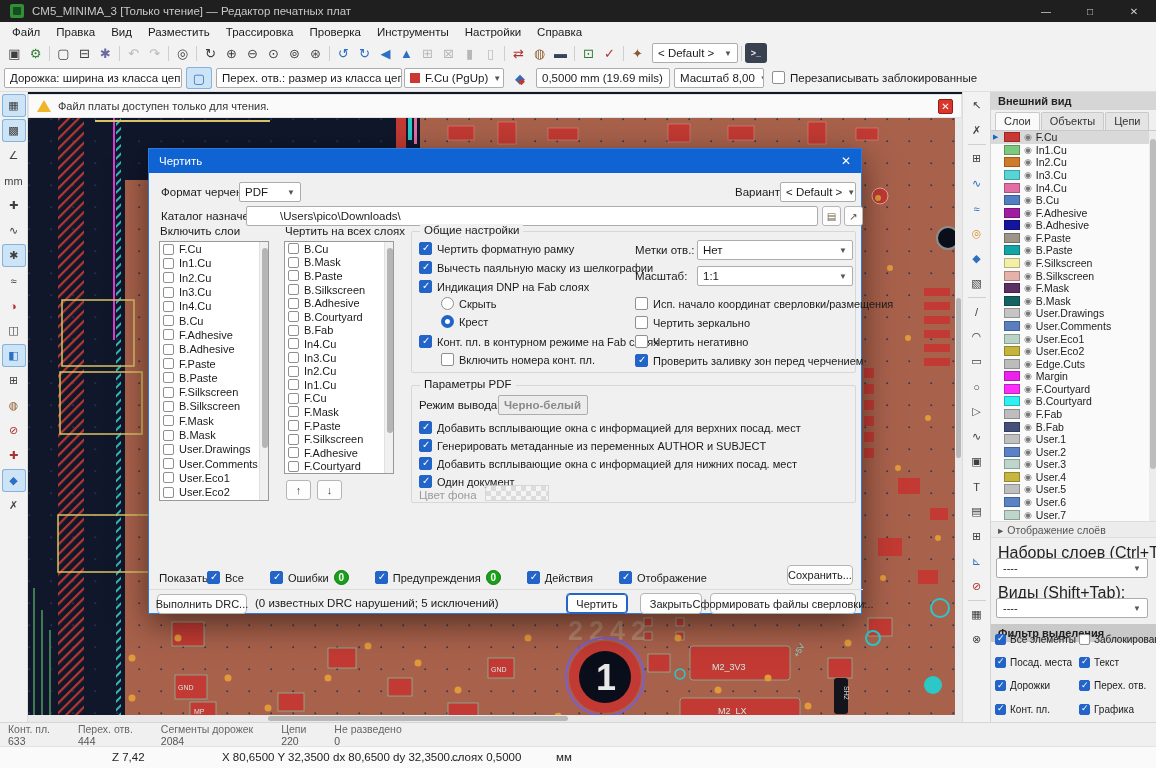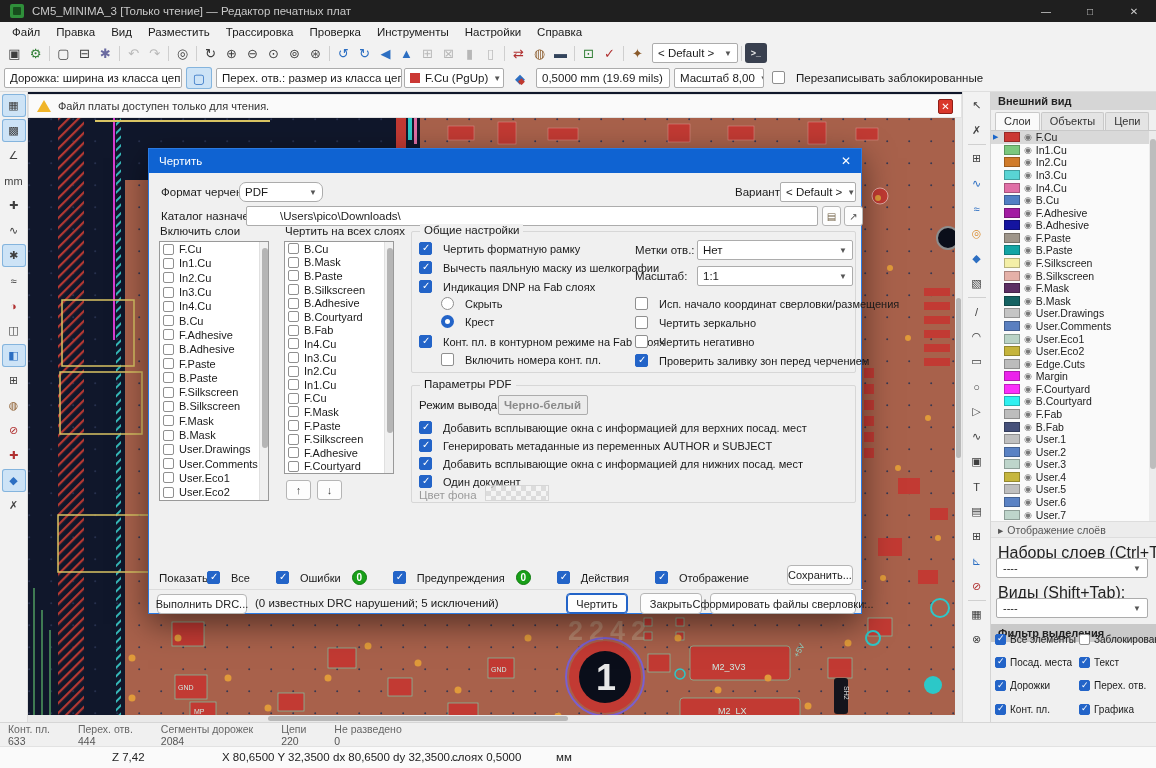--- a/index.html
+++ b/index.html
@@ -26,21 +26,21 @@
   .titem.console { background:#39404f; color:#eee; font-size:9px; font-weight:bold; width:22px; border-radius:3px; }
   #toolbar-params { left:0; top:64px; width:1156px; height:28px; background:#f2f2f2; border-bottom:1px solid #dedede; }
   .sel { position:absolute; height:20px; top:4px; background:#fff; border:1px solid #acacac; border-radius:2px; display:flex; align-items:center; padding:0 5px; font-size:11.5px; gap:5px; white-space:nowrap; overflow:hidden; }
   .sel .chev { margin-left:auto; font-size:8px; color:#555; }
   .sel.disabled { background:#ececec; color:#8a8a8a; }
   .swatch-red { width:10px; height:10px; background:#cb3834; flex:none; }
   .tool-btn { position:absolute; top:3px; width:26px; height:22px; border-radius:3px; display:flex; align-items:center; justify-content:center; font-size:13px; color:#2d6fc2; }
   .tool-btn.active { background:#cde3f6; box-shadow:inset 0 0 0 1px #84b4dd; }
 
   
-  .cb { display:flex; align-items:center; gap:11px; font-size:11px; white-space:nowrap; }
+  .cb { display:flex; align-items:center; gap:5px; font-size:11px; white-space:nowrap; }
   .box { width:13px; height:13px; border:1px solid #8f8f8f; background:#fff; border-radius:2px; flex:none; position:relative; }
   .box.checked { background:#2364c8; border-color:#2364c8; }
   .box.checked::after { content:"✓"; color:#fff; font-size:10px; position:absolute; left:2px; top:-1px; }
   .rad { width:13px; height:13px; border-radius:50%; border:1px solid #8f8f8f; background:#fff; flex:none; }
   .rad.sel2 { border:4px solid #2364c8; }
   .badge { min-width:15px; height:15px; border-radius:50%; background:#18a018; border:1px solid #0e7a0e; color:#fff; font-size:10px; font-weight:bold; display:flex; align-items:center; justify-content:center; }
   .badge:empty { display:none; }
 
   
   #left-toolbar { left:0; top:92px; width:28px; height:630px; background:#f2f2f2; border-right:1px solid #dcdcdc; display:flex; flex-direction:column; align-items:center; padding-top:2px; gap:2px; }
@@ -486,21 +486,21 @@
     </div>
 </div>
 
 <div id="dialog" class="abs">
   <div id="dialog-title">
     <span>Чертить</span>
     <span class="dclose">✕</span>
   </div>
 
   <span class="dlabel" style="left:12px;top:37px;">Формат черчения:</span>
-  <div class="sel" style="left:90px;top:33px;width:84px;border-radius:7px;">
+  <div class="sel" style="left:90px;top:33px;width:62px;">
     <span>PDF</span>
       <span class="chev">▼</span>
   </div>
   <span class="dlabel" style="left:586px;top:37px;">Вариант:</span>
   <div class="sel" style="left:631px;top:33px;width:76px;">
     <span>&lt; Default &gt;</span>
       <span class="chev">▼</span>
   </div>
 
   <span class="dlabel" style="left:12px;top:61px;">Каталог назначения:</span>

